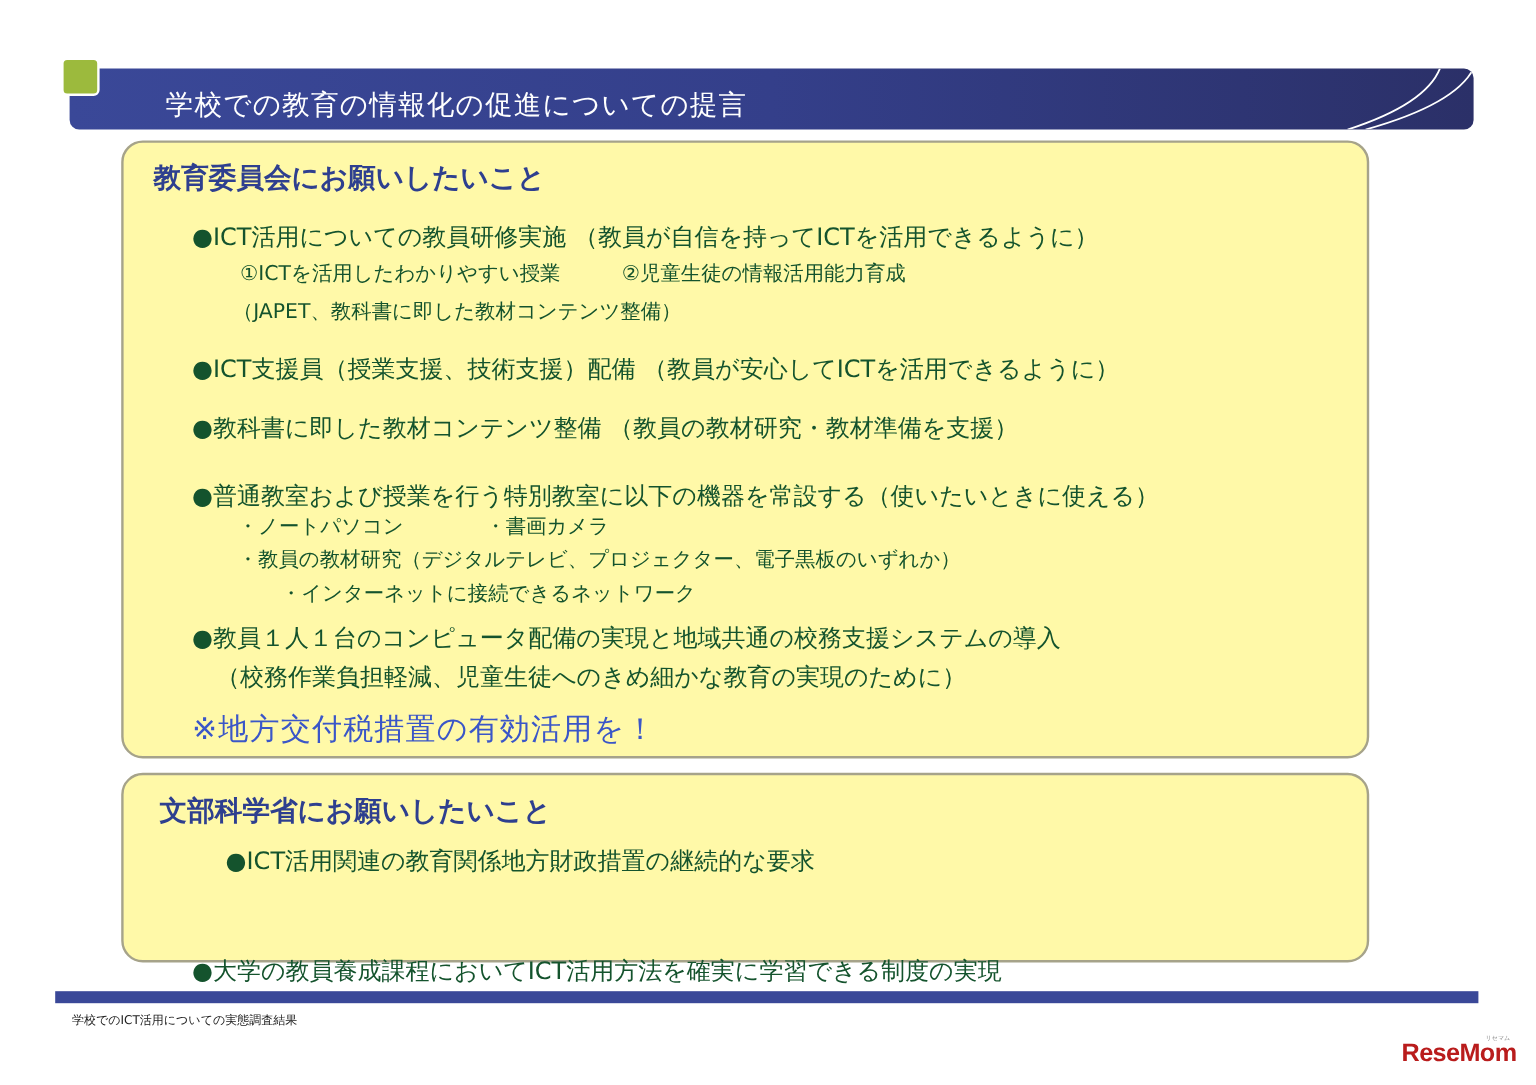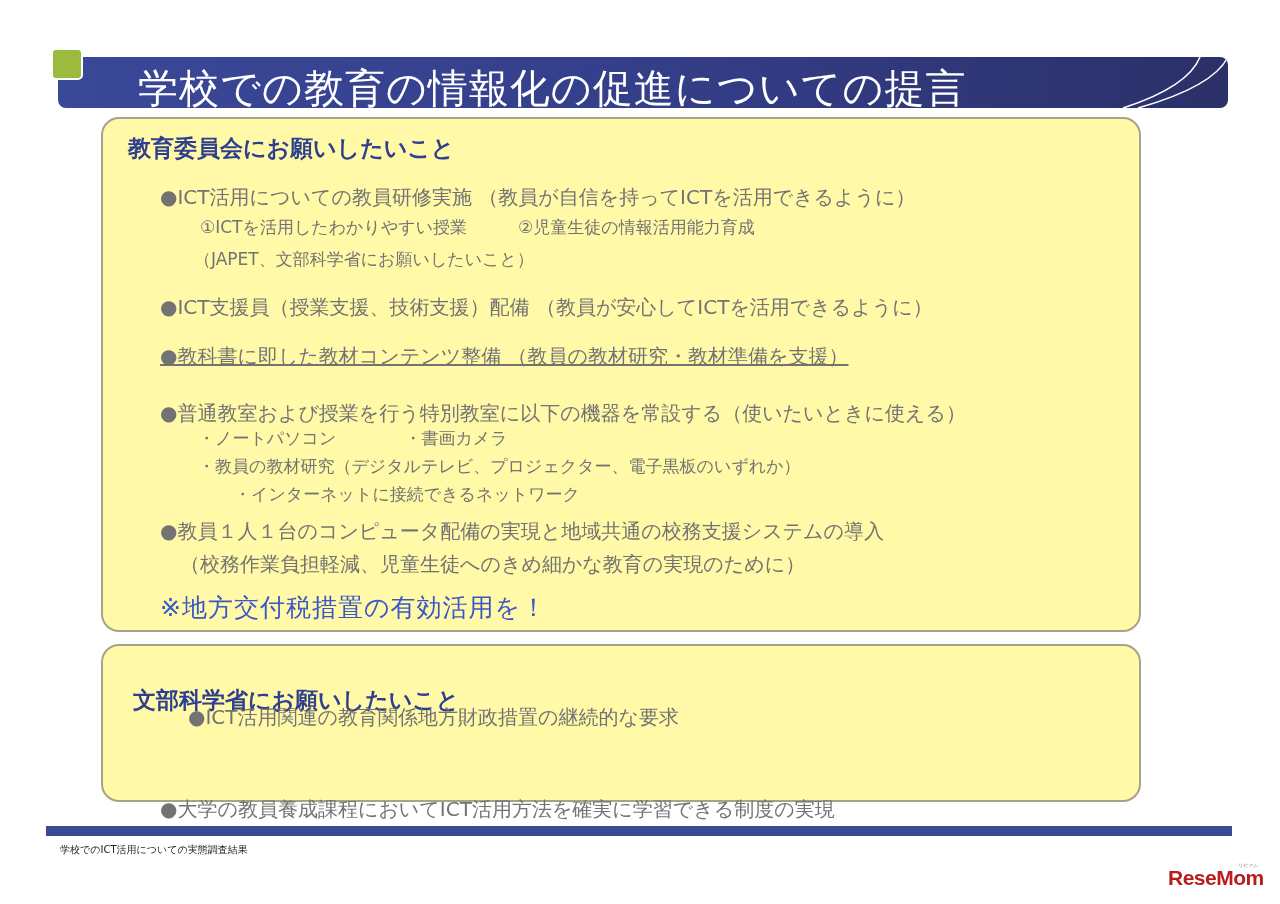--- a/index.html
+++ b/index.html
@@ -11,32 +11,32 @@
     position:absolute; left:58px; top:57px; width:1170px; height:51px;
     background:linear-gradient(90deg,#3a4898 0%,#343f8a 50%,#2b3068 100%);
     border-radius:0 8px 8px 8px; overflow:hidden;
   }
   .title-bar svg { position:absolute; right:0; top:0; }
   .title-square {
     position:absolute; left:51px; top:48px; width:32px; height:32px;
     background:#9cba3d; border-radius:5px; border:2px solid #ffffff; box-sizing:border-box;
   }
   .title-text {
-    position:absolute; left:138px; top:66px; color:#ffffff; font-size:40px; letter-spacing:1px;
+    position:absolute; left:138px; top:66px; color:#ffffff; font-size:23px; letter-spacing:1px;
     white-space:nowrap; line-height:44px;
   }
   .panel {
     position:absolute; background:#fff9a8; border:2px solid #a6a38a; border-radius:18px; box-sizing:border-box;
   }
   .panel1 { left:101px; top:117px; width:1040px; height:515px; }
   .panel2 { left:101px; top:644px; width:1040px; height:158px; }
   .panel-heading {
     position:absolute; color:#2e3f8f; font-weight:bold; font-size:23px; white-space:nowrap;
   }
-  .line { position:absolute; color:#737373; white-space:nowrap; }
+  .line { position:absolute; color:#14532d; white-space:nowrap; }
   .l-main { font-size:20px; }
   .l-sub { font-size:17px;text-align:center; }
   .note { position:absolute; color:#3a56c8; font-size:25px; white-space:nowrap; letter-spacing:1px; }
   .bottom-bar { position:absolute; left:46px; top:826px; width:1186px; height:10px; background:#3a4898; }
   .footer-text { position:absolute; left:60px; top:843px; font-size:10px; color:#222; white-space:nowrap; }
   .logo { position:absolute; left:1168px; top:866px; font-size:21px; font-weight:bold; color:#b91c1c; white-space:nowrap; letter-spacing:-0.5px; font-family:"Liberation Sans", sans-serif; }
   .logo-ruby { position:absolute; left:1238px; top:862px; font-size:5px; color:#888; }
 </style>
 </head>
 <body>
@@ -48,37 +48,37 @@
   </svg>
 </div>
 <div class="title-square"></div>
 <div class="title-text">学校での教育の情報化の促進についての提言</div>
 
 <div class="panel panel1"></div>
 <div class="panel-heading" style="left:128px; top:133px;">教育委員会にお願いしたいこと</div>
 
 <div class="line l-main" style="left:160px; top:184px;">●ICT活用についての教員研修実施 （教員が自信を持ってICTを活用できるように）</div>
 <div class="line l-sub" style="left:200px; top:216px;">①ICTを活用したわかりやすい授業　　　②児童生徒の情報活用能力育成</div>
-<div class="line l-sub" style="left:194px; top:248px;">（JAPET、文部科学省にお願いしたいこと）</div>
+<div class="line l-sub" style="left:194px; top:248px;">（JAPET、教科書に即した教材コンテンツ整備）</div>
 
 <div class="line l-main" style="left:160px; top:294px;">●ICT支援員（授業支援、技術支援）配備 （教員が安心してICTを活用できるように）</div>
 
-<div class="line l-main" style="left:160px; top:343px;text-decoration:underline;">●教科書に即した教材コンテンツ整備 （教員の教材研究・教材準備を支援）</div>
+<div class="line l-main" style="left:160px; top:343px;">●教科書に即した教材コンテンツ整備 （教員の教材研究・教材準備を支援）</div>
 
 <div class="line l-main" style="left:160px; top:400px;">●普通教室および授業を行う特別教室に以下の機器を常設する（使いたいときに使える）</div>
 <div class="line l-sub" style="left:198px; top:427px;">・ノートパソコン　　　　・書画カメラ</div>
 <div class="line l-sub" style="left:198px; top:455px;">・教員の教材研究（デジタルテレビ、プロジェクター、電子黒板のいずれか）</div>
 <div class="line l-sub" style="left:198px; top:483px;margin-left:36px;">・インターネットに接続できるネットワーク</div>
 
 <div class="line l-main" style="left:160px; top:518px;">●教員１人１台のコンピュータ配備の実現と地域共通の校務支援システムの導入</div>
 <div class="line l-main" style="left:180px; top:551px;">（校務作業負担軽減、児童生徒へのきめ細かな教育の実現のために）</div>
 
 <div class="note" style="left:160px; top:591px;">※地方交付税措置の有効活用を！</div>
 
 <div class="panel panel2"></div>
-<div class="panel-heading" style="left:133px; top:660px;margin-top:25px;">文部科学省にお願いしたいこと</div>
+<div class="panel-heading" style="left:133px; top:660px;">文部科学省にお願いしたいこと</div>
 <div class="line l-main" style="left:160px; top:704px;margin-left:28px;">●ICT活用関連の教育関係地方財政措置の継続的な要求</div>
 <div class="line l-main" style="left:160px; top:752px;margin-top:44px;">●大学の教員養成課程においてICT活用方法を確実に学習できる制度の実現</div>
 
 <div class="bottom-bar"></div>
 <div class="footer-text">学校でのICT活用についての実態調査結果</div>
 <div class="logo">ReseMom</div>
 <div class="logo-ruby">リセマム</div>
 
 </body></html>

